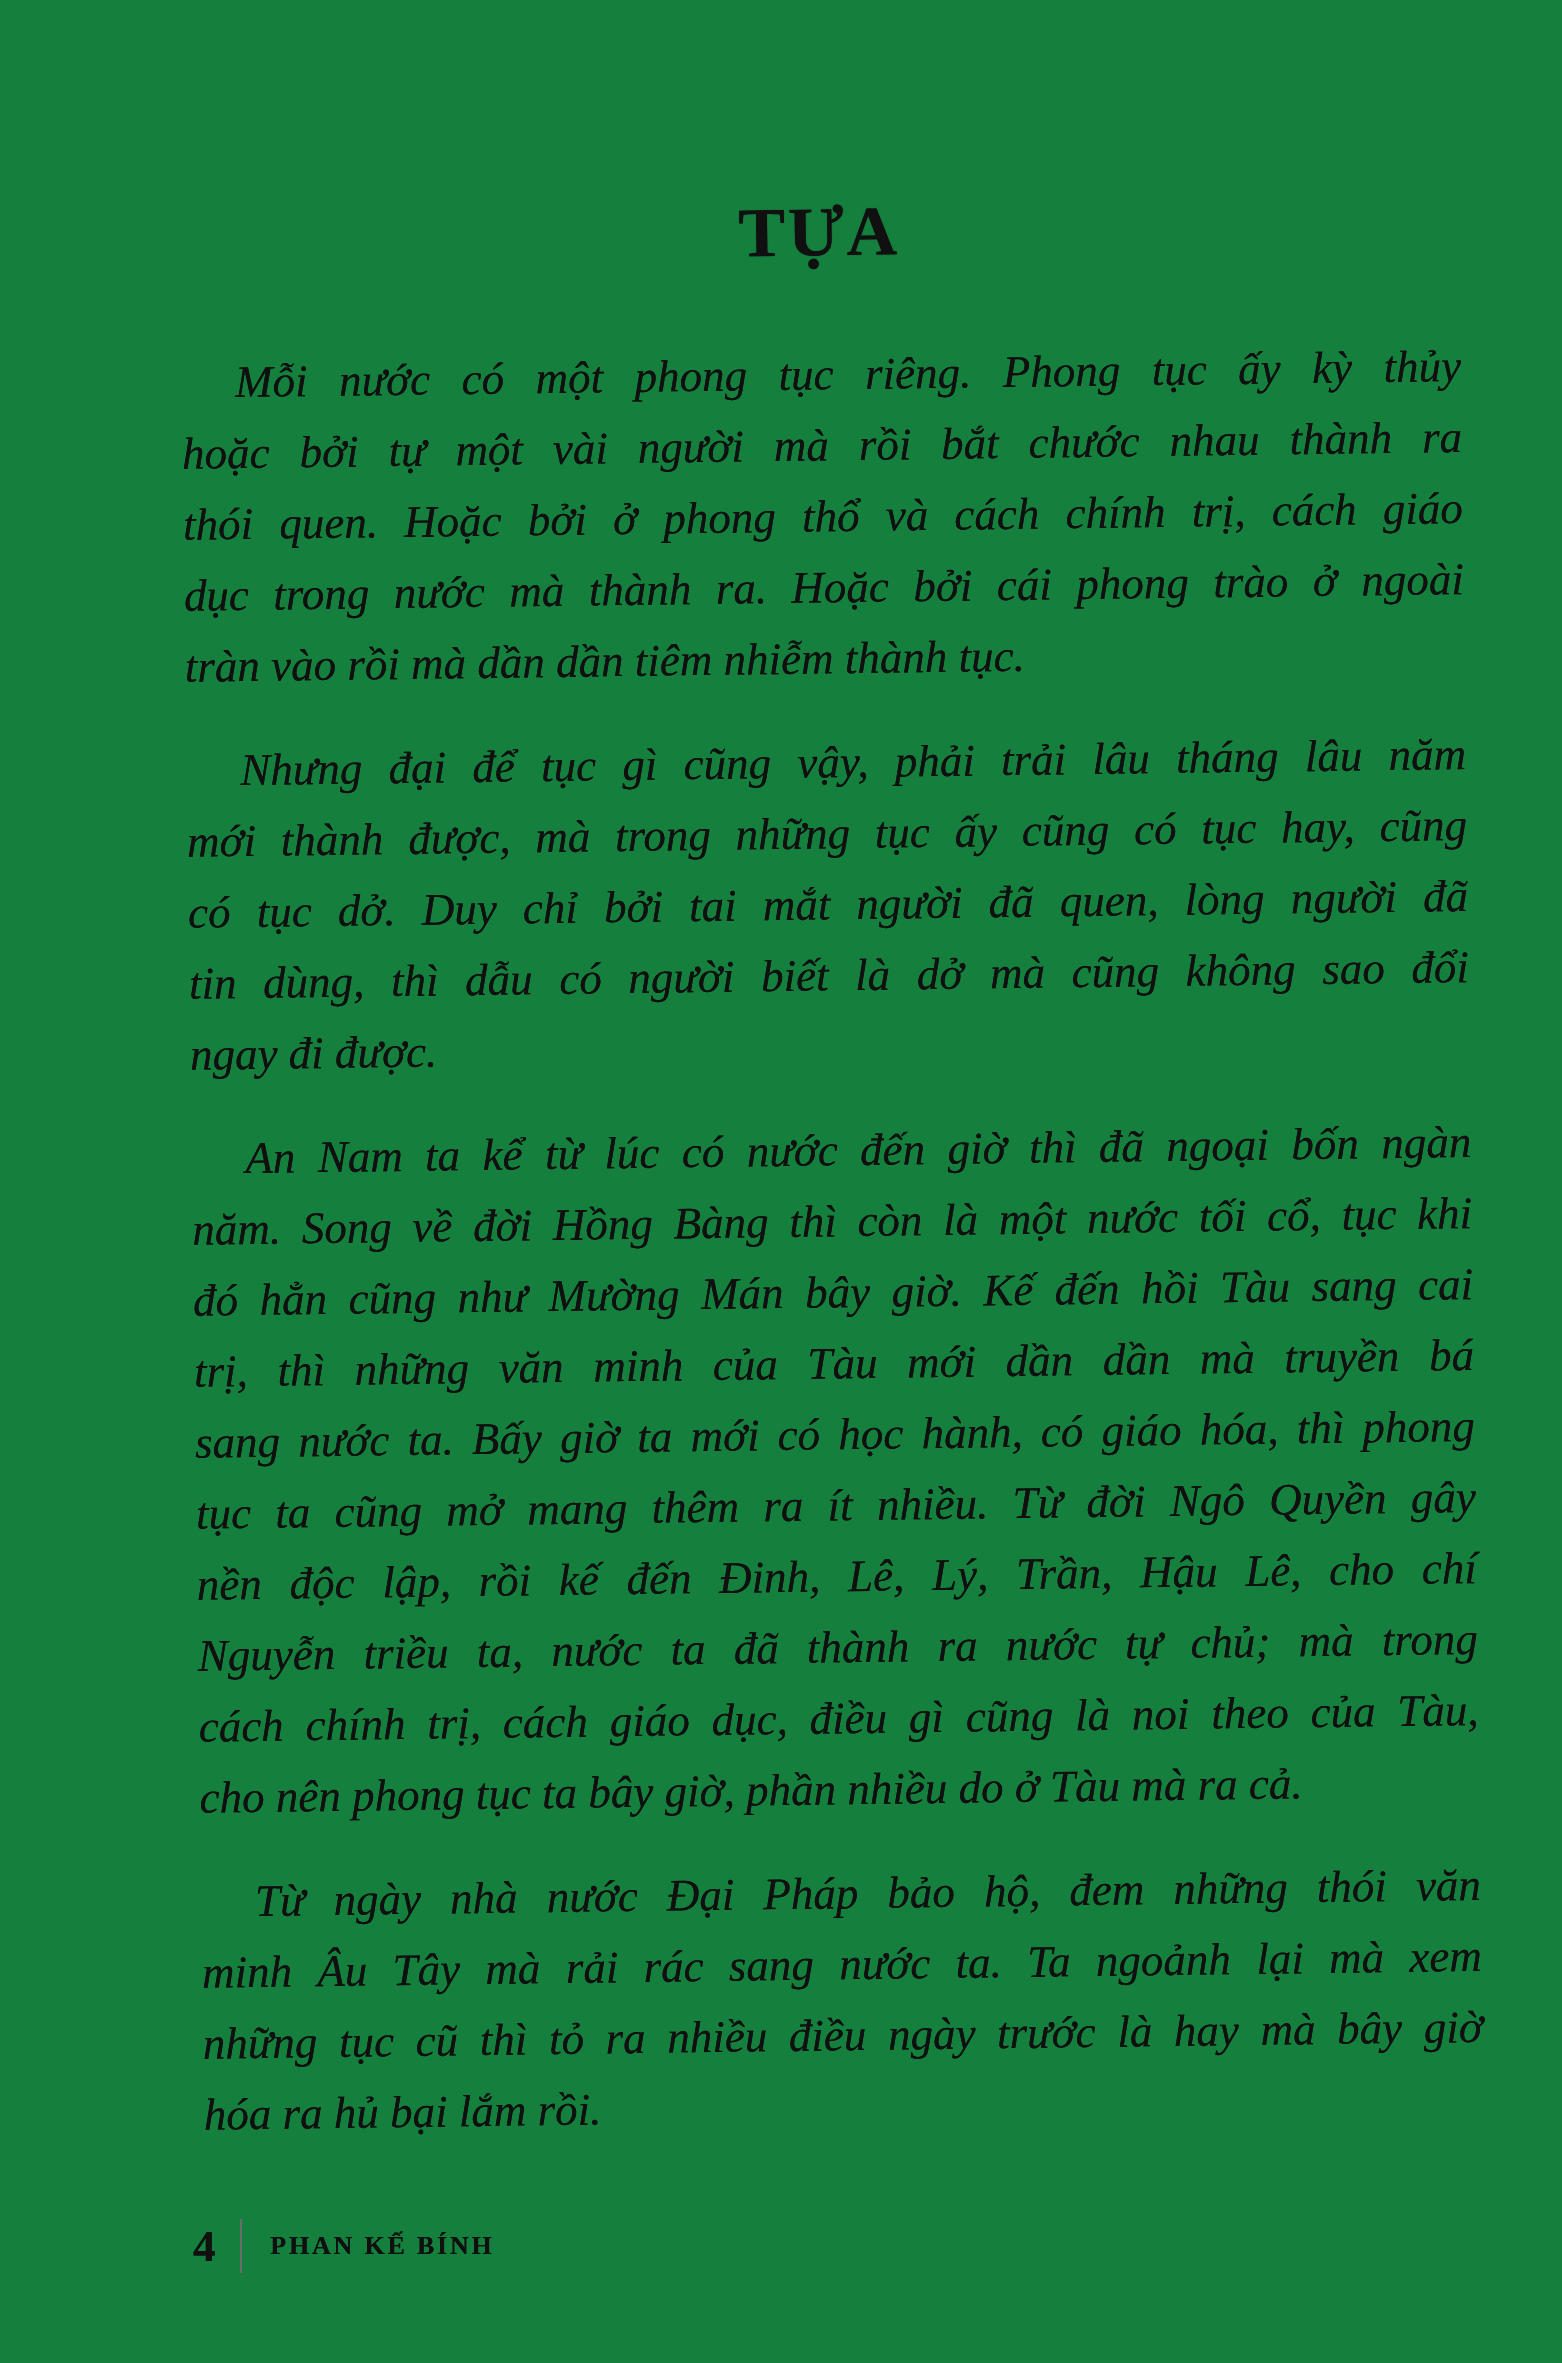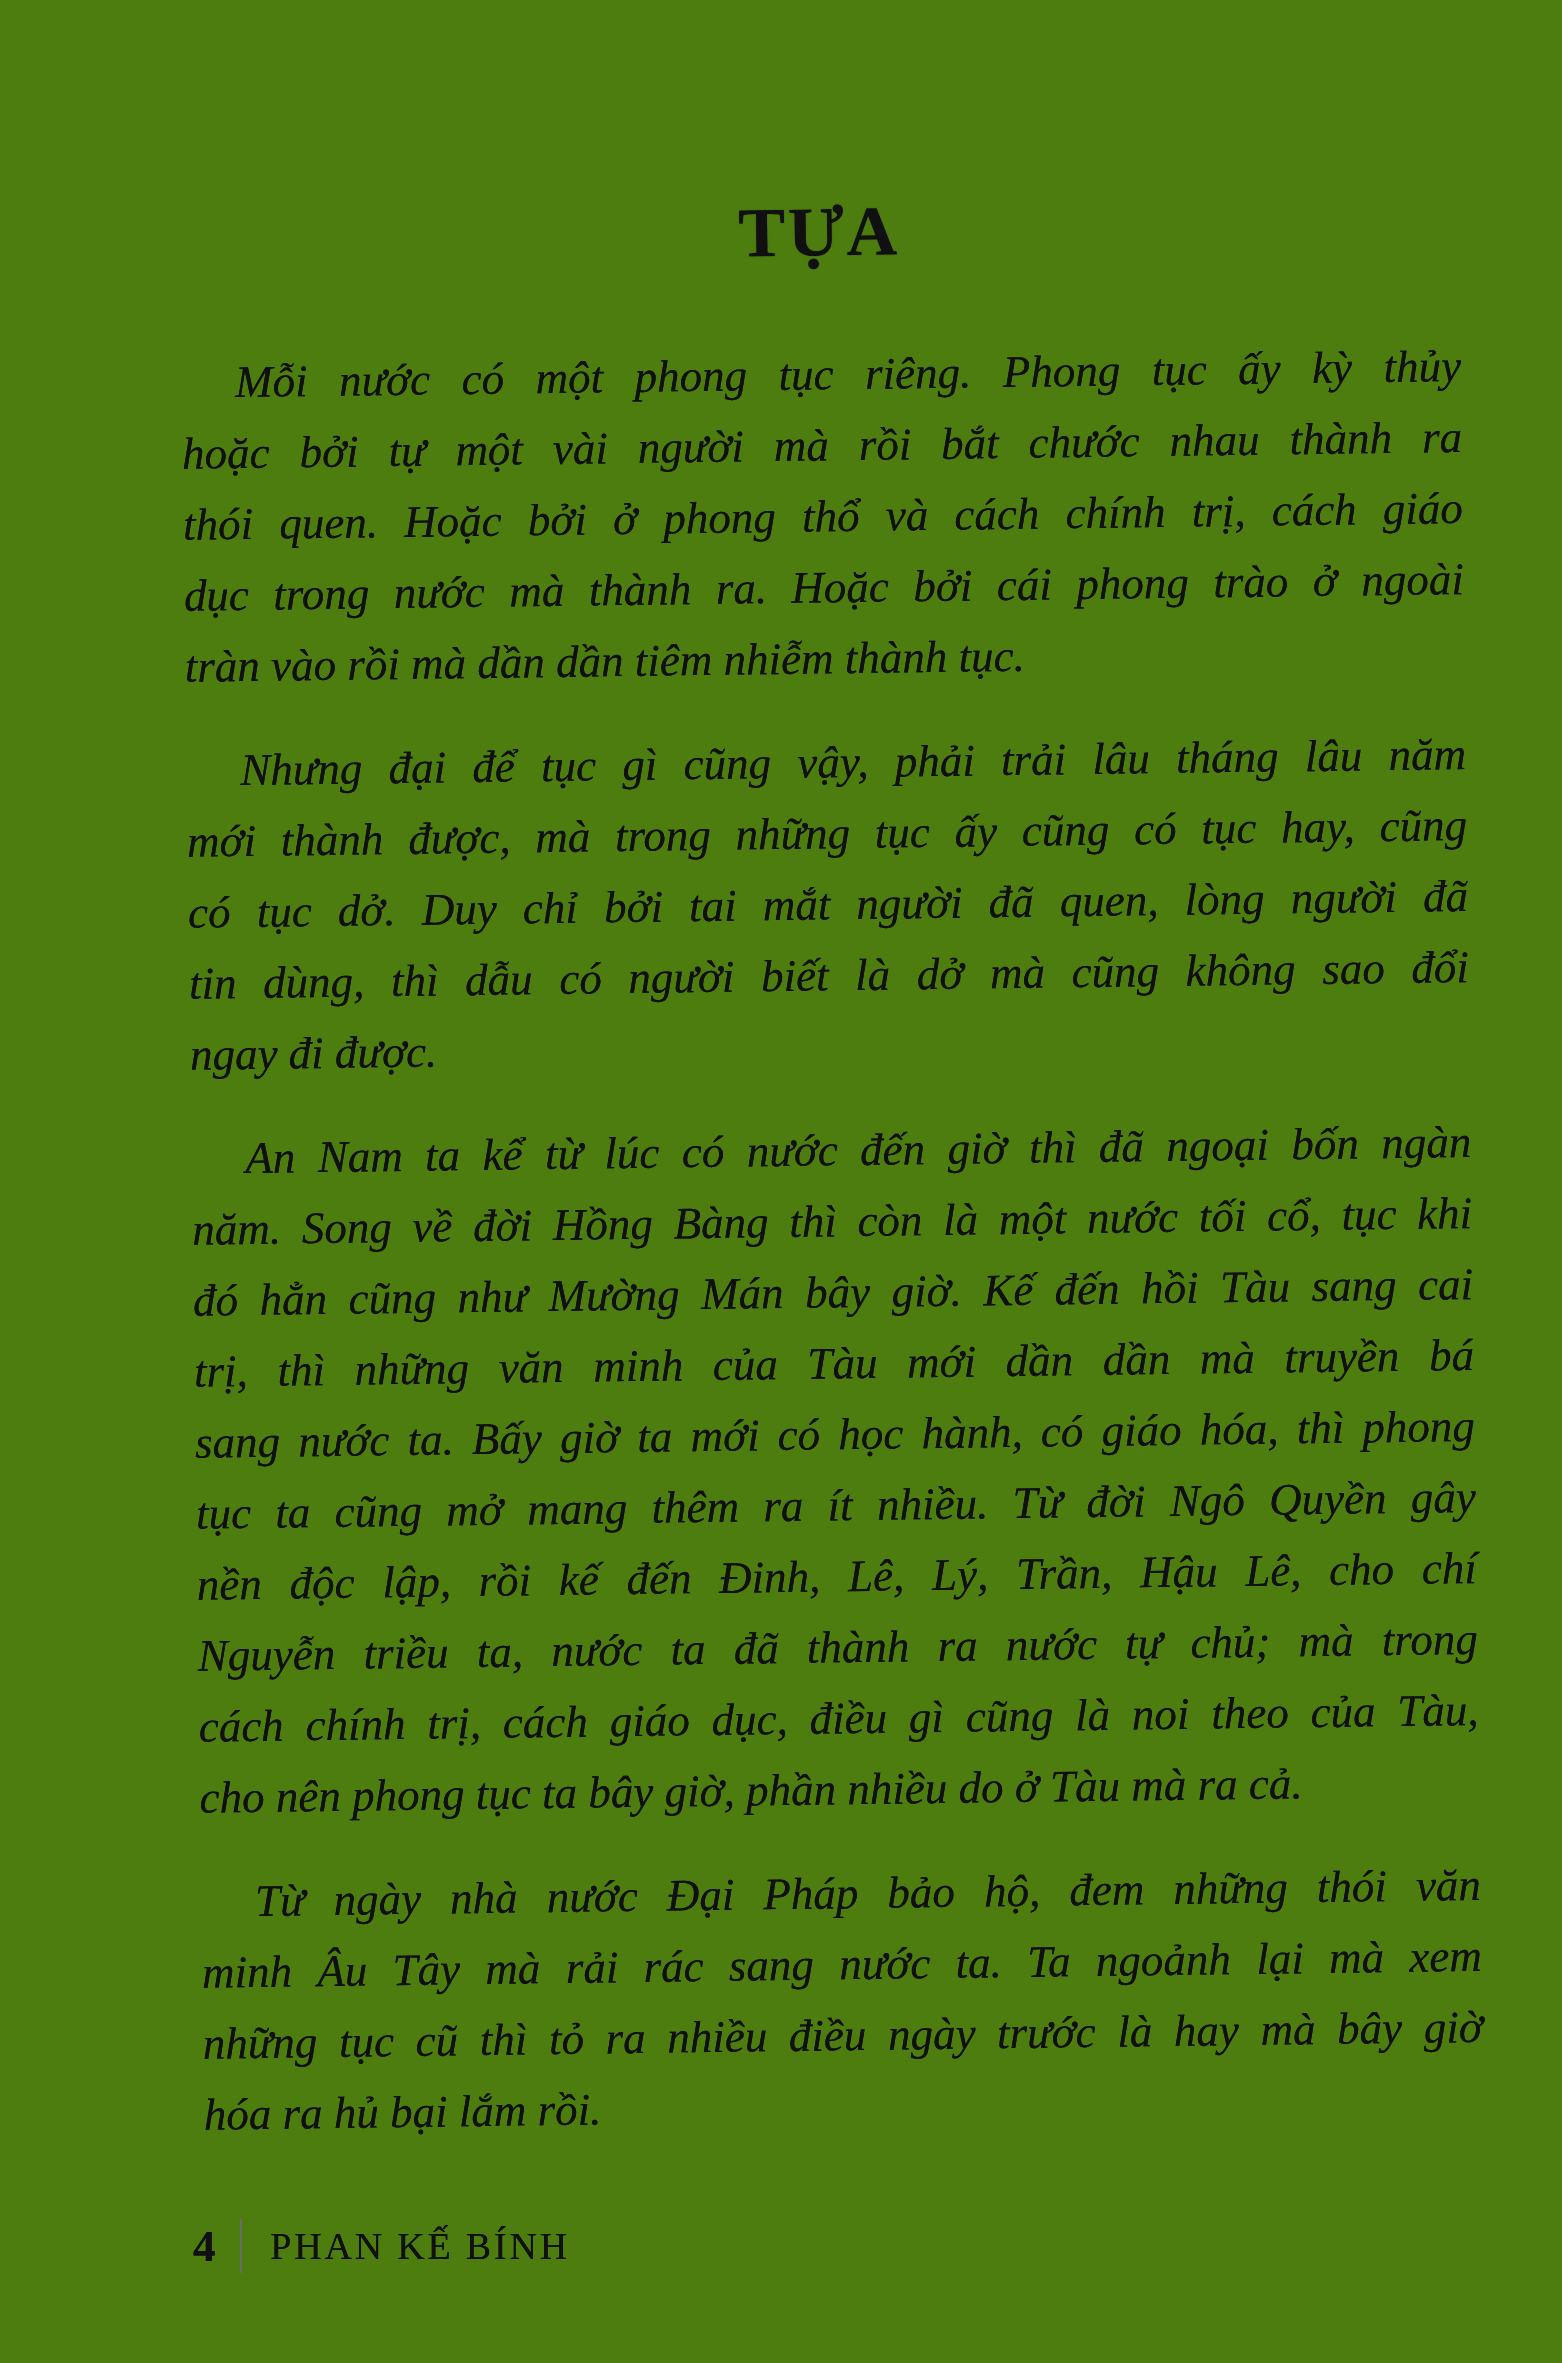--- a/index.html
+++ b/index.html
@@ -4,21 +4,21 @@
 <style>
   html, body {
     margin: 0;
     padding: 0;
     background: #ffffff;
   }
   .page {
     position: relative;
     width: 1562px;
     height: 2363px;
-    background: #4d7c0f;
+    background: #15803d;
     overflow: hidden;
     font-family: "Liberation Serif", "DejaVu Serif", serif;
     color: #101010;
   }
   .content {
     transform: rotate(-0.75deg);
     transform-origin: 50% 35%;
   }
   .title {
     margin: 0;
@@ -67,22 +67,22 @@
     font-weight: 700;
     text-shadow: 0 0 0.5px currentColor;
   }
   .footer-divider {
     width: 2.8px;
     height: 54px;
     background: #6b6b6b;
     margin: 0 28px 0 24px;
   }
   .author {
-    font-size: 38px;
-    font-weight: 400;
+    font-size: 26px;
+    font-weight: 700;
     letter-spacing: 2.8px;
     text-shadow: 0 0 0.5px currentColor;
   }
 </style>
 </head>
 <body>
 
 <div class="page">
   <div class="content">
     <h1 class="title">TỰA</h1>

